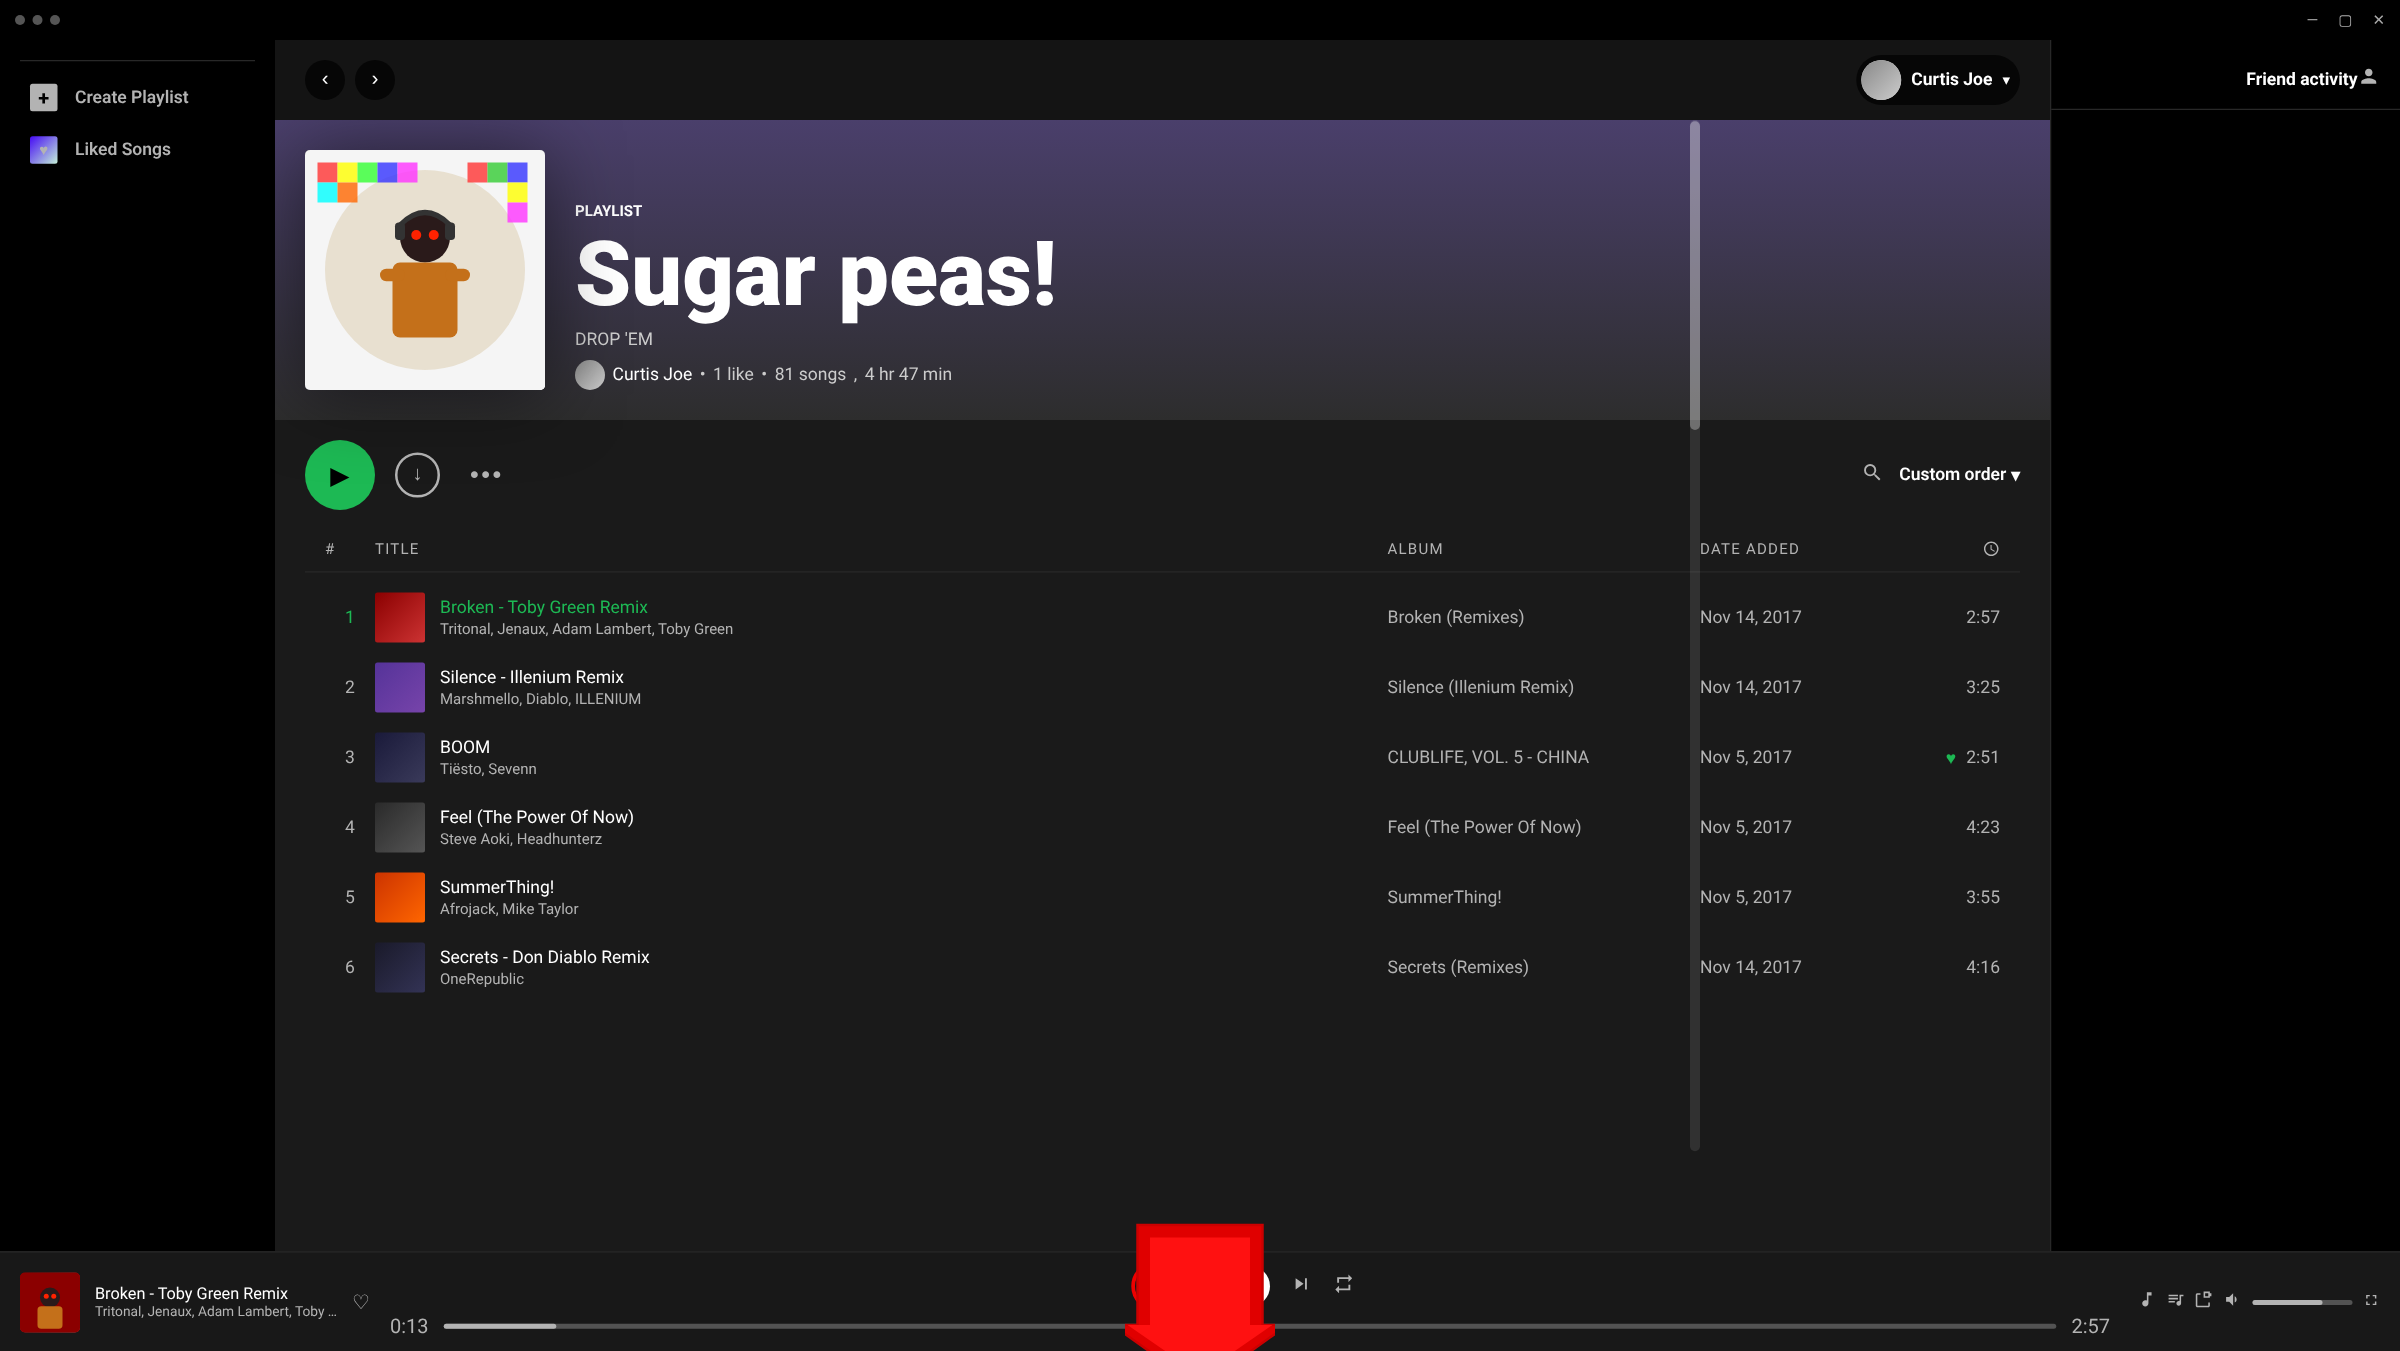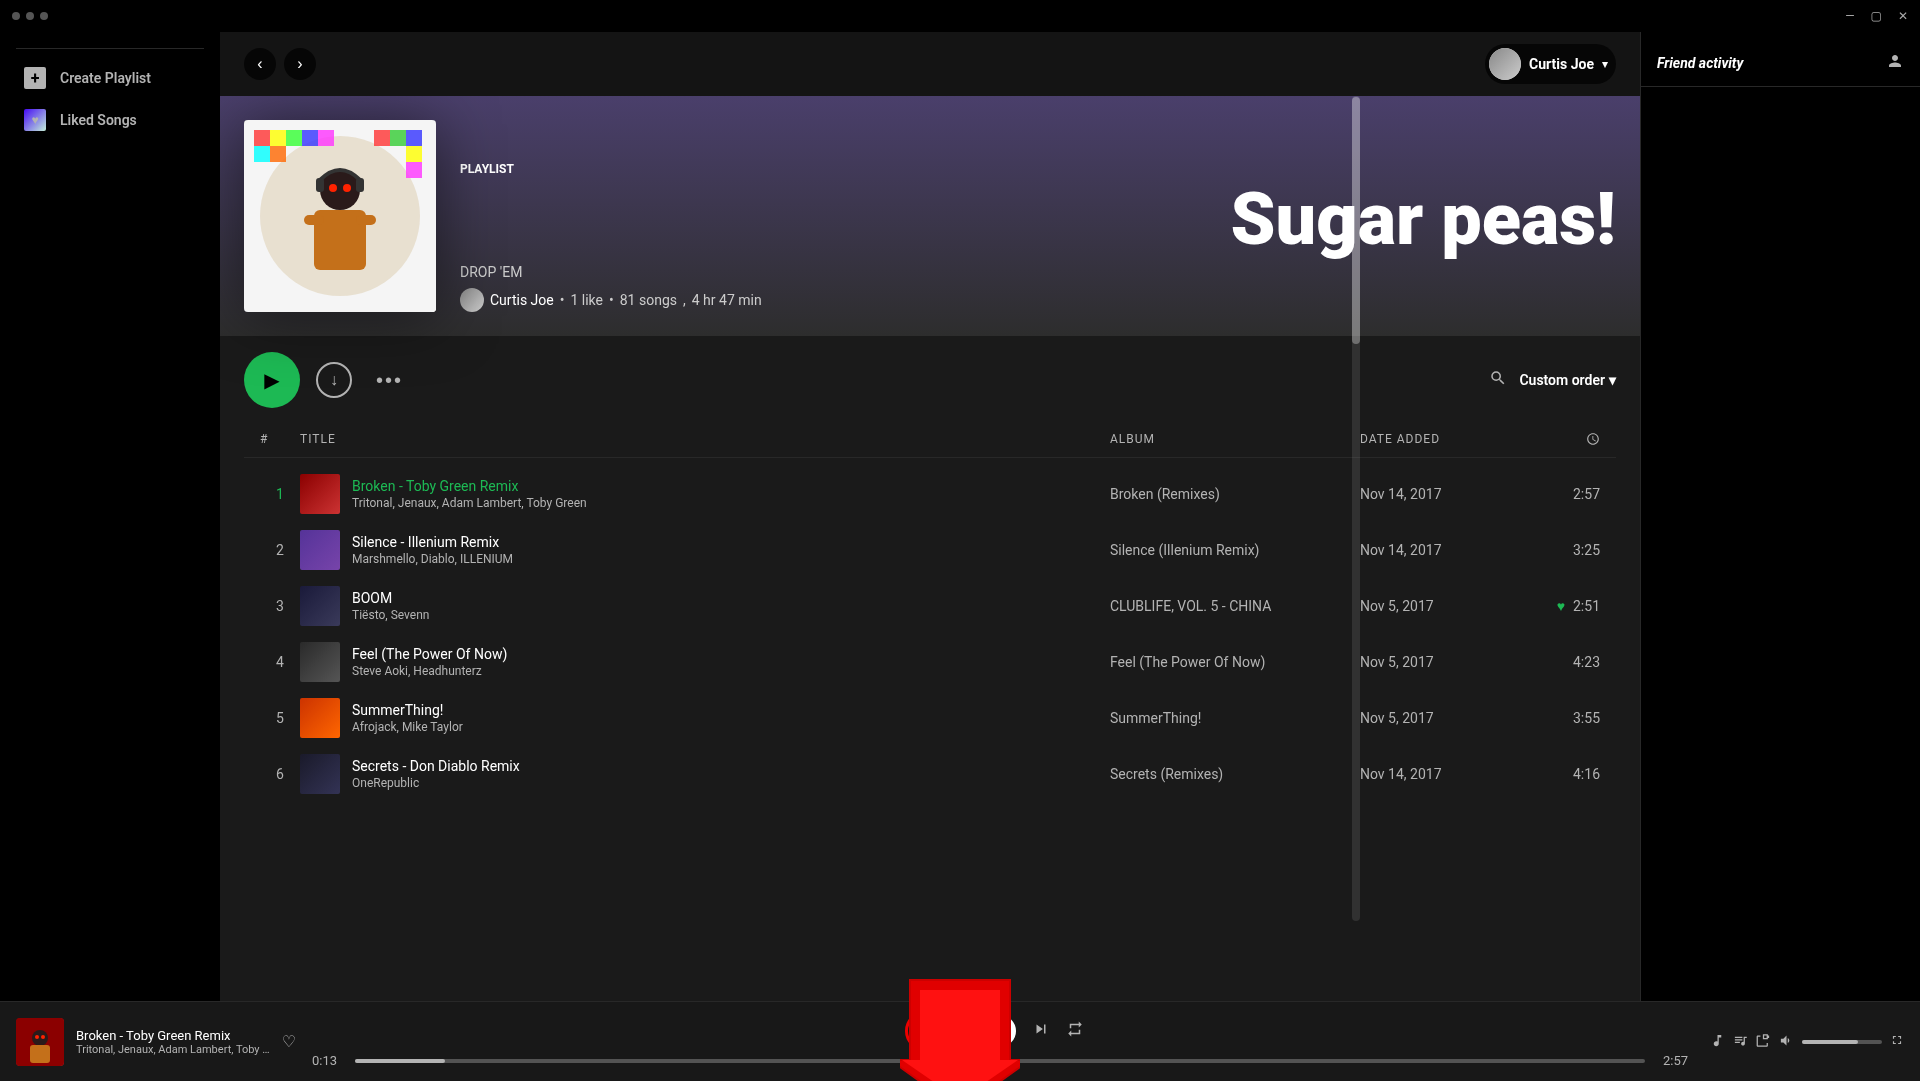--- a/index.html
+++ b/index.html
@@ -178,21 +178,21 @@
       position: relative;
     }
     .playlist-cover-inner {
       width: 100%; height: 100%;
       background: linear-gradient(135deg, #2a2a2a 0%, #1a1a2e 50%, #fff 100%);
       position: relative;
       overflow: hidden;
     }
     .playlist-info { flex: 1; }
     .playlist-type { font-size: 12px; font-weight: 700; text-transform: uppercase; color: #fff; margin-bottom: 8px; }
-    .playlist-title { font-size: 72px; font-weight: 900; color: #fff; line-height: 1; margin-bottom: 8px; text-align: right; }
+    .playlist-title { font-size: 72px; font-weight: 900; color: #fff; line-height: 1; margin-bottom: 8px; }
     .playlist-desc { font-size: 14px; color: #ccc; margin-bottom: 8px; }
     .playlist-meta {
       display: flex;
       align-items: center;
       gap: 6px;
       font-size: 14px;
       color: #fff;
     }
     .meta-avatar {
       width: 24px; height: 24px;
@@ -310,23 +310,22 @@
       background: #000;
       display: flex;
       flex-direction: column;
       flex-shrink: 0;
       border-left: 1px solid #282828;
     }
     .right-panel-header {
       padding: 20px 16px 12px;
       display: flex;
       align-items: center;
-      justify-content: space-between;
+      justify-content: flex-end;
       border-bottom: 1px solid #282828;
-      font-style: italic;
     }
     .right-panel-title { font-size: 14px; font-weight: 700; color: #fff; }
     .right-panel-icon { color: #b3b3b3; font-size: 18px; cursor: pointer; }
 
     
     .right-scrollbar {
       position: absolute;
       right: 280px;
       top: 64px;
       width: 8px;
@@ -375,21 +374,21 @@
       width: 32px; height: 32px;
       background: #fff;
       border-radius: 50%;
       border: none;
       cursor: pointer;
       display: flex; align-items: center; justify-content: center;
       color: #000;
       font-size: 14px;
     }
     .np-progress { width: 100%; display: flex; align-items: center; gap: 8px; }
-    .np-time { font-size: 13px; color: #b3b3b3; min-width: 35px; }
+    .np-time { font-size: 16px; color: #b3b3b3; min-width: 35px; }
     .progress-bar { flex: 1; height: 4px; background: #535353; border-radius: 2px; position: relative; cursor: pointer; }
     .progress-fill { height: 100%; background: #b3b3b3; border-radius: 2px; }
 
     .np-extra { display: flex; align-items: center; gap: 8px; width: 200px; justify-content: flex-end; flex-shrink: 0; }
     .np-extra-btn { background: none; border: none; color: #b3b3b3; cursor: pointer; font-size: 15px; }
     .volume-bar { width: 80px; height: 4px; background: #535353; border-radius: 2px; cursor: pointer; }
     .volume-fill { height: 100%; background: #b3b3b3; border-radius: 2px; width: 70%; }
     .expand-btn { background: none; border: none; color: #b3b3b3; cursor: pointer; font-size: 14px; }
 
     

